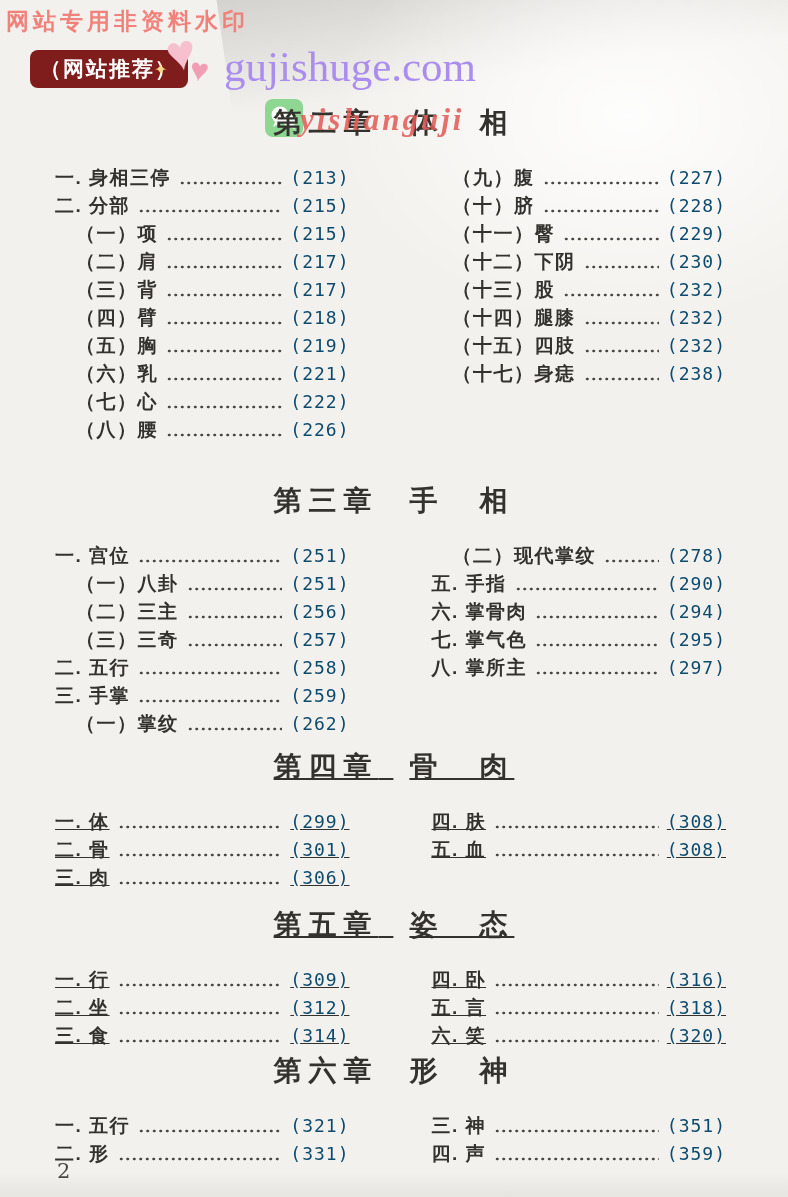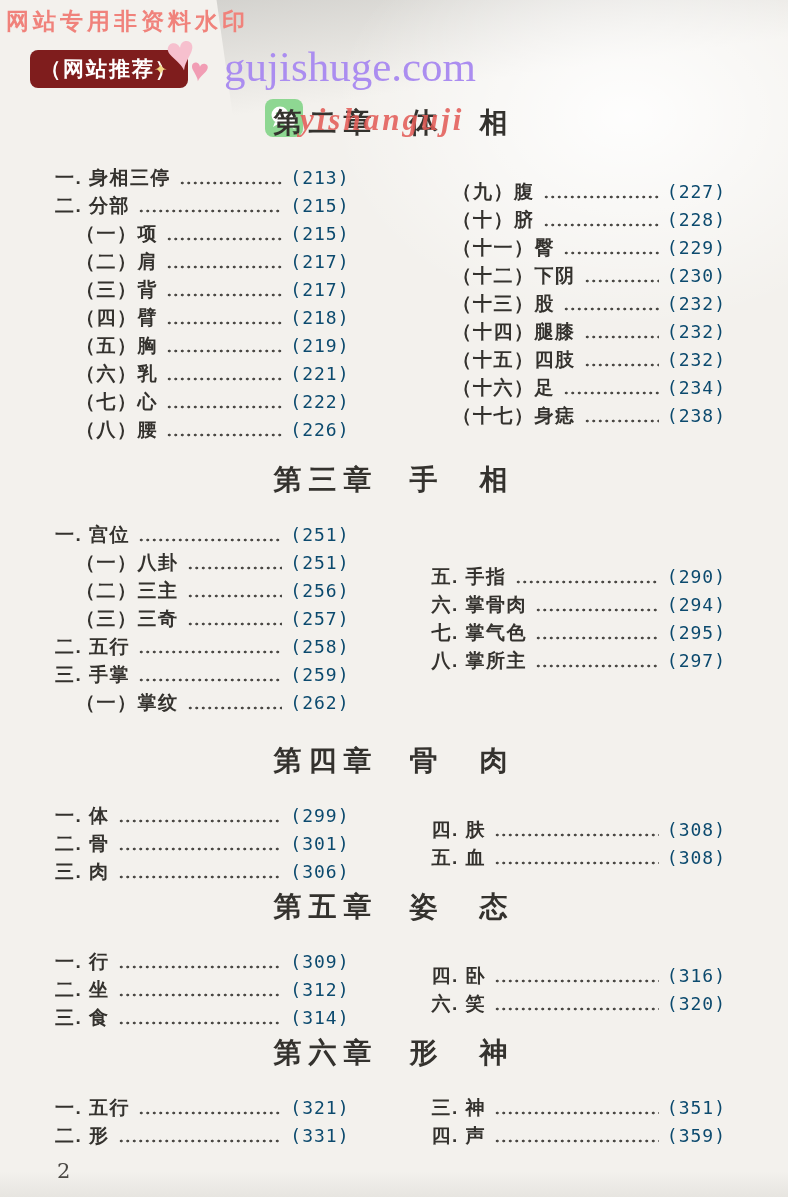--- a/index.html
+++ b/index.html
@@ -64,25 +64,25 @@
     pointer-events:none;
   }
 
   
   .content{position:relative;padding-top:102px;}
   .chap-head{
     margin:0 0 20px 0;text-align:center;
     font-size:28px;font-weight:bold;line-height:42px;letter-spacing:7px;
   }
   .chap-title{margin-left:16px;}
-  .chap-3{margin-top:15px;}
-  .chap-4{margin-top:23px;}
-  .chap-5{margin-top:0;}
+  .chap-3{margin-top:36px;}
+  .chap-4{margin-top:8px;text-decoration:underline;}
+  .chap-5{margin-top:12px;text-decoration:underline;}
   .chap-6{margin-top:0;}
-  .cols{display:flex;gap:82px;padding:0 62px 0 55px;align-items:center;}
+  .cols{display:flex;gap:82px;padding:0 62px 0 55px;}
   .col{flex:1;min-width:0;}
   .toc-row{display:flex;align-items:baseline;line-height:28px;font-size:19px;font-weight:600;}
   .toc-row.indent{padding-left:21px;}
   .lab{white-space:nowrap;letter-spacing:1.5px;}
   .dots{
     flex:1;height:4px;align-self:flex-end;margin:0 8px 7px 8px;
     background-image:radial-gradient(circle,#4a4844 1.2px,rgba(0,0,0,0) 1.7px);
     background-size:6.5px 4px;background-repeat:repeat-x;background-position:left center;
   }
   .pg{
@@ -219,25 +219,20 @@
             <span class="lab">（十四）腿膝</span>
             <span class="dots"></span>
             <span class="pg">(232)</span>
           </div>
           <div class="toc-row indent">
             <span class="lab">（十五）四肢</span>
             <span class="dots"></span>
             <span class="pg">(232)</span>
           </div>
           <div class="toc-row indent">
-            <span class="lab">（十六）足</span>
-            <span class="dots"></span>
-            <span class="pg">(234)</span>
-          </div>
-          <div class="toc-row indent">
             <span class="lab">（十七）身痣</span>
             <span class="dots"></span>
             <span class="pg">(238)</span>
           </div>
         </div>
     </div>
   </section>
 
   <section class="chap chap-3">
     <h2 class="chap-head">
@@ -276,20 +271,25 @@
             <span class="dots"></span>
             <span class="pg">(259)</span>
           </div>
           <div class="toc-row indent">
             <span class="lab">（一）掌纹</span>
             <span class="dots"></span>
             <span class="pg">(262)</span>
           </div>
         </div>
       <div class="col">
+          <div class="toc-row indent">
+            <span class="lab">（二）现代掌纹</span>
+            <span class="dots"></span>
+            <span class="pg">(278)</span>
+          </div>
           <div class="toc-row">
             <span class="lab">五. 手指</span>
             <span class="dots"></span>
             <span class="pg">(290)</span>
           </div>
           <div class="toc-row">
             <span class="lab">六. 掌骨肉</span>
             <span class="dots"></span>
             <span class="pg">(294)</span>
           </div>
@@ -368,20 +368,25 @@
             <span class="pg">(314)</span>
           </div>
         </div>
       <div class="col">
           <div class="toc-row">
             <span class="lab">四. 卧</span>
             <span class="dots"></span>
             <span class="pg">(316)</span>
           </div>
           <div class="toc-row">
+            <span class="lab">五. 言</span>
+            <span class="dots"></span>
+            <span class="pg">(318)</span>
+          </div>
+          <div class="toc-row">
             <span class="lab">六. 笑</span>
             <span class="dots"></span>
             <span class="pg">(320)</span>
           </div>
         </div>
     </div>
   </section>
 
   <section class="chap chap-6">
     <h2 class="chap-head">

